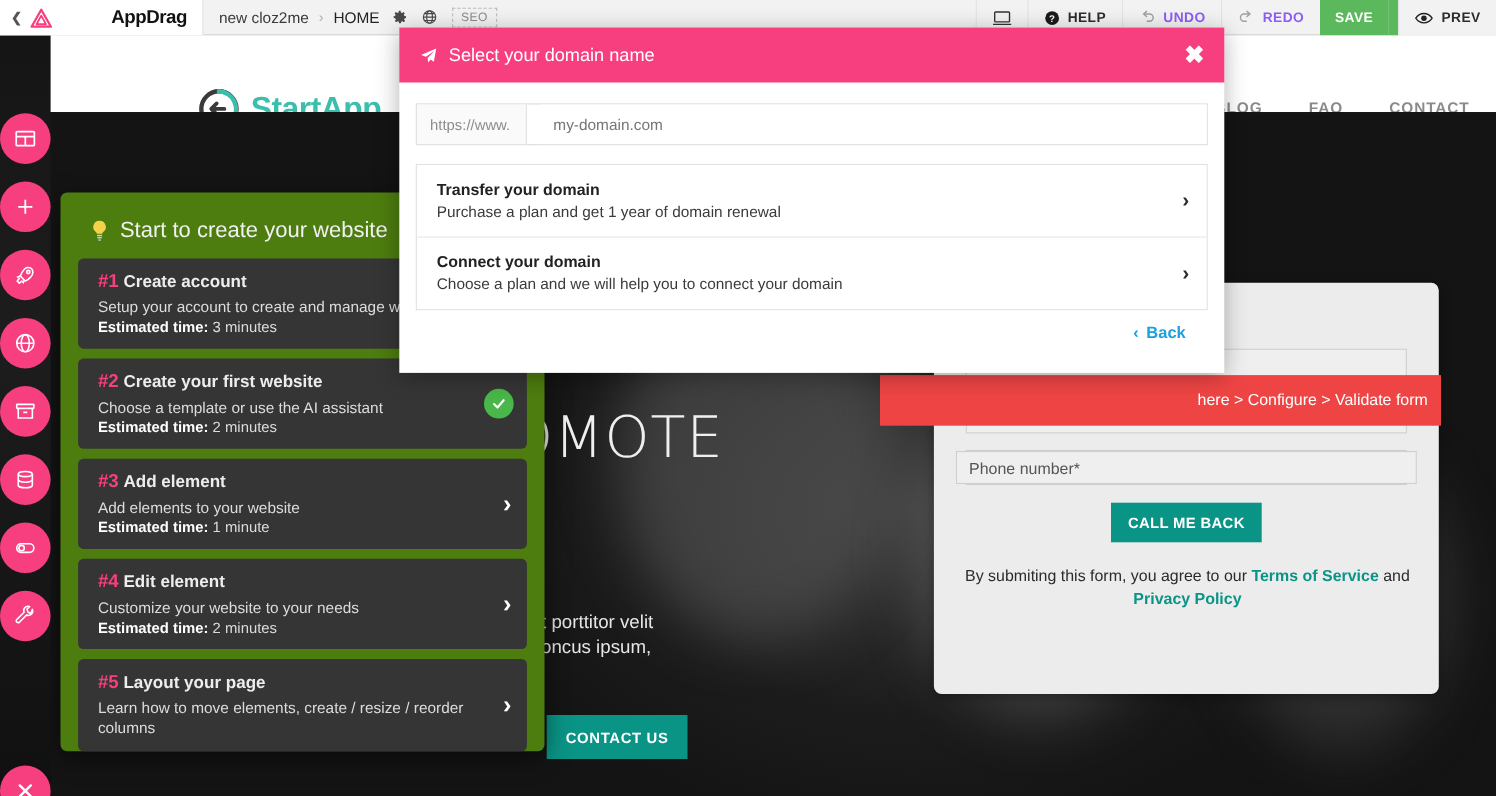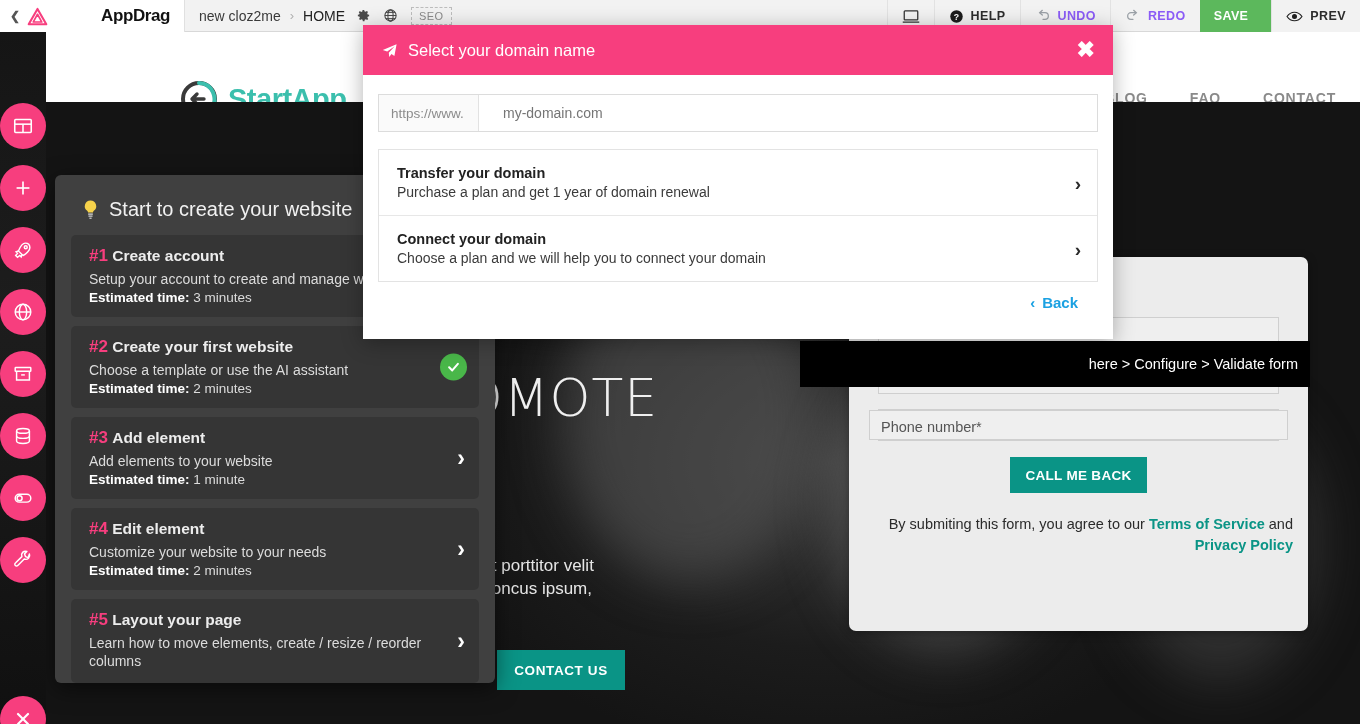--- a/index.html
+++ b/index.html
@@ -117,40 +117,40 @@
     background: #efefef; border: 1px solid #cfcfcf;
     font-size: 14.5px; color: #555; padding: 2px 11px; line-height: 28px;
   }
   .fc-btn {
     position: absolute; left: 1010px; top: 425px; width: 137px; height: 36px;
     background: #0a9486; color: #fff; font-size: 13.5px; font-weight: bold;
     display: flex; align-items: center; justify-content: center; letter-spacing: .3px;
   }
   .fc-legal {
     position: absolute; left: 866px; top: 482px; width: 427px;
-    text-align: right; font-size: 14.5px; color: #2b2b2b; line-height: 1.45;
+    text-align: center; font-size: 14.5px; color: #2b2b2b; line-height: 1.45;
   }
   .fc-legal a { color: #0a9486; font-weight: bold; text-decoration: none; }
 
   
   .redbar {
     position: absolute; left: 800px; top: 309px; width: 510px; height: 46px;
-    background: #000000; color: #fff; z-index: 20;
+    background: #ef4444; color: #fff; z-index: 20;
     display: flex; align-items: center; justify-content: flex-end;
     padding-right: 12px; font-size: 14.5px;
   }
   .redbar-settings {
     position: absolute; left: 1048px; top: 330px; z-index: 19;
     font-size: 14px; color: #f2c9c6; font-weight: bold;
   }
 
   
   .wizard {
     position: absolute; left: 55px; top: 175px; width: 440px; height: 508px;
-    background: #404040; border-radius: 6px; box-shadow: 0 6px 22px rgba(0,0,0,.5);
+    background: #4d7c0f; border-radius: 6px; box-shadow: 0 6px 22px rgba(0,0,0,.5);
     z-index: 40; padding: 14px 16px;
   }
   .wz-title {
     display: flex; align-items: center; gap: 9px;
     color: #f1f1f1; font-size: 20px; font-weight: 300; margin: 9px 0 14px 10px;
   }
   .wz-card {
     position: relative; background: #353535; border-radius: 5px;
     padding: 11px 40px 12px 18px; margin-bottom: 9px;
   }

